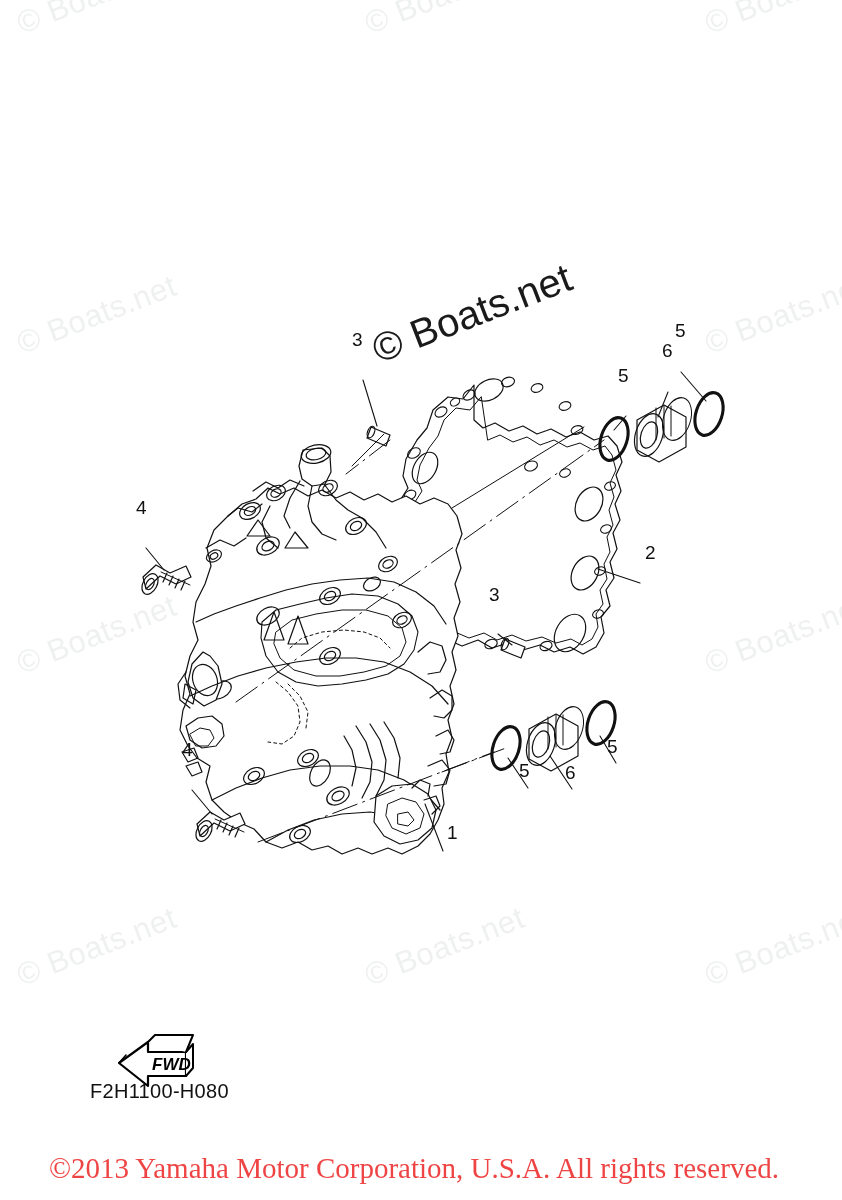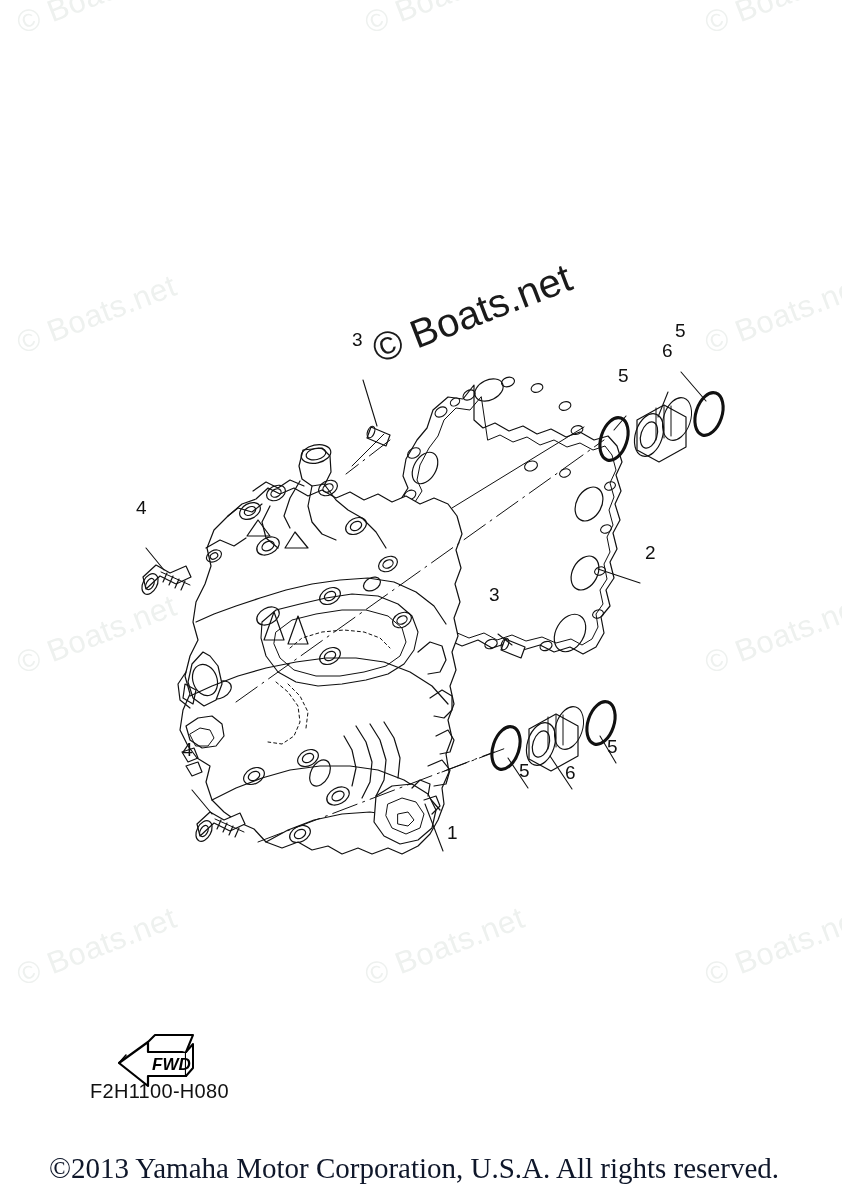--- a/index.html
+++ b/index.html
@@ -39,21 +39,21 @@
     position:absolute;left:90px;top:1080px;z-index:7;
     font-family:Liberation Sans, sans-serif;
     font-size:20px;color:#111;letter-spacing:.3px;
   }
 
   
   .footer{
     position:absolute;left:0;right:14px;top:1152px;z-index:8;
     text-align:center;
     font-family:"Liberation Serif", serif;
-    font-size:29px;color:#0f172a;
+    font-size:29px;color:#ef4444;
   }
 </style>
 </head>
 <body>
 
 <div class="page">
 
   <div class="wm-layer" id="wm-layer">
       <div class="wm" style="left: 12px; top: 8px;">© Boats.net</div>
       <div class="wm" style="left: 360px; top: 8px;">© Boats.net</div>

